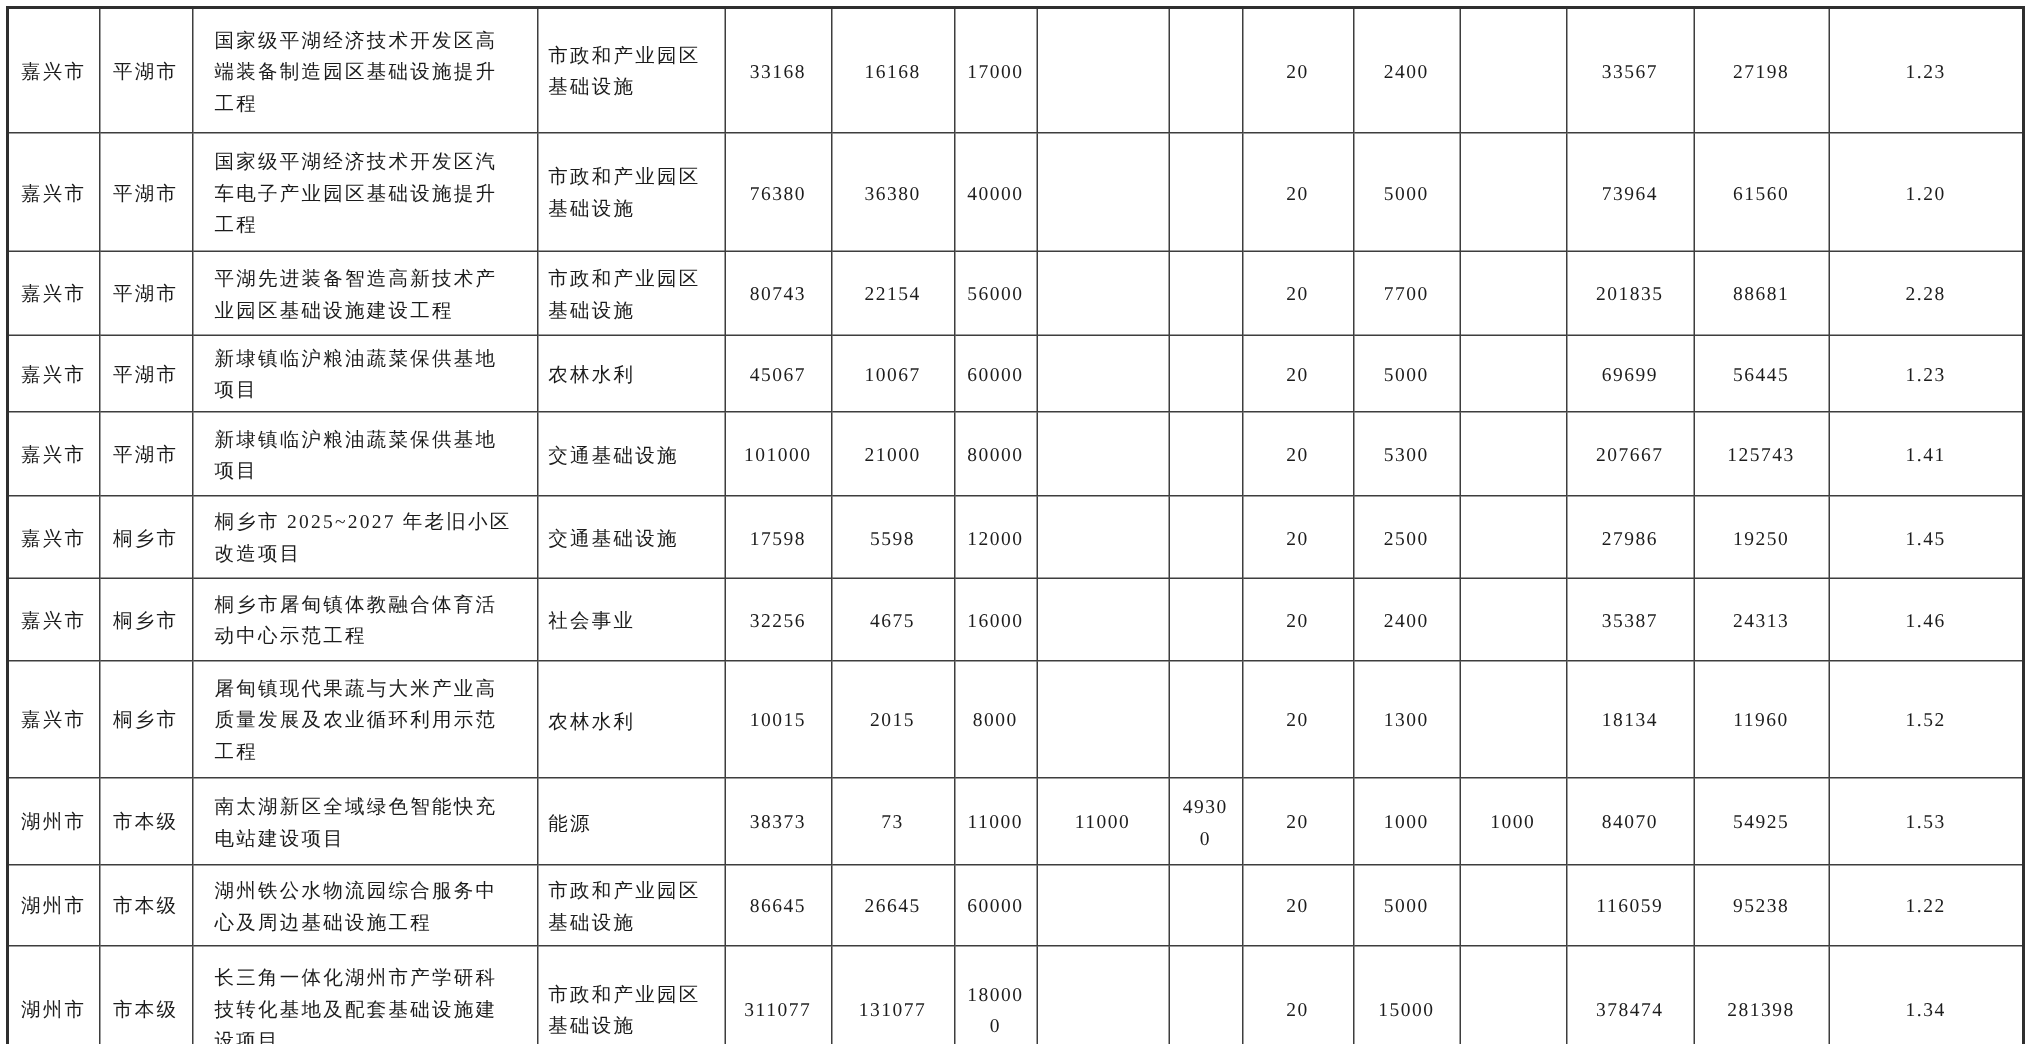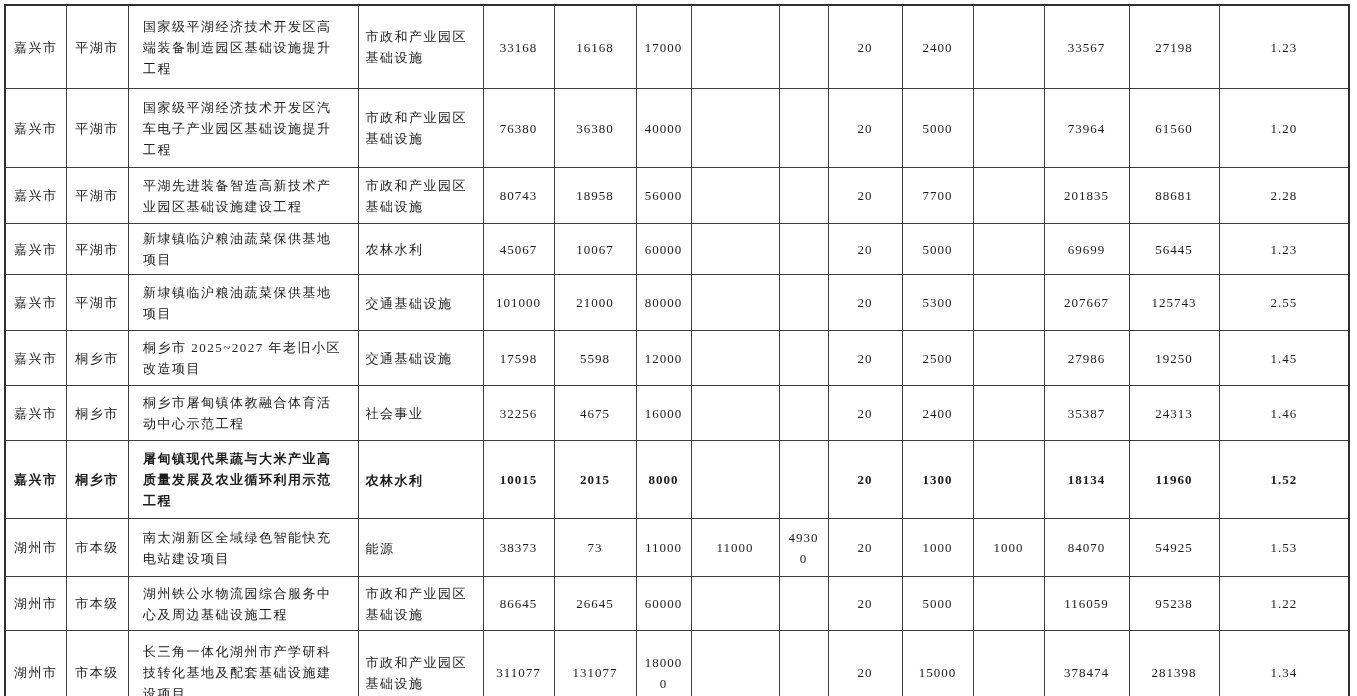--- a/index.html
+++ b/index.html
@@ -49,21 +49,21 @@
   col.c14 { width: 90px; }
   col.c15 { width: 130px; }
   
   tr:nth-child(1)  td { height: 78px; }
   tr:nth-child(2)  td { height: 74px; }
   tr:nth-child(3)  td { height: 51px; }
   tr:nth-child(4)  td { height: 46px; }
   tr:nth-child(5)  td { height: 51px; }
   tr:nth-child(6)  td { height: 50px; }
   tr:nth-child(7)  td { height: 50px; }
-  tr:nth-child(8)  td { height: 73px; font-weight: bold; }
+  tr:nth-child(8)  td { height: 73px; }
   tr:nth-child(9)  td { height: 53px; }
   tr:nth-child(10) td { height: 49px; }
   tr:nth-child(11) td { height: 79px; }
   
   td.cjk { letter-spacing: 1.5px; margin-left: 36px; }
   td.num {
     letter-spacing: 1px;
     word-break: break-all;
     padding: 2px 6px;
   }
@@ -138,21 +138,21 @@
           <td class="num">73964</td>
           <td class="num">61560</td>
           <td class="num">1.20</td>
         </tr>
         <tr>
           <td class="cjk">嘉兴市</td>
           <td class="cjk">平湖市</td>
           <td class="project"><span class="wrapbox">平湖先进装备智造高新技术产业园区基础设施建设工程</span></td>
           <td class="category"><span class="wrapbox">市政和产业园区基础设施</span></td>
           <td class="num">80743</td>
-          <td class="num">18958</td>
+          <td class="num">22154</td>
           <td class="num">56000</td>
           <td class="num"></td>
           <td class="num"></td>
           <td class="num">20</td>
           <td class="num">7700</td>
           <td class="num"></td>
           <td class="num">201835</td>
           <td class="num">88681</td>
           <td class="num">2.28</td>
         </tr>
@@ -181,21 +181,21 @@
           <td class="num">101000</td>
           <td class="num">21000</td>
           <td class="num">80000</td>
           <td class="num"></td>
           <td class="num"></td>
           <td class="num">20</td>
           <td class="num">5300</td>
           <td class="num"></td>
           <td class="num">207667</td>
           <td class="num">125743</td>
-          <td class="num">2.55</td>
+          <td class="num">1.41</td>
         </tr>
         <tr>
           <td class="cjk">嘉兴市</td>
           <td class="cjk">桐乡市</td>
           <td class="project"><span class="wrapbox">桐乡市 2025~2027 年老旧小区改造项目</span></td>
           <td class="category"><span class="wrapbox">交通基础设施</span></td>
           <td class="num">17598</td>
           <td class="num">5598</td>
           <td class="num">12000</td>
           <td class="num"></td>

